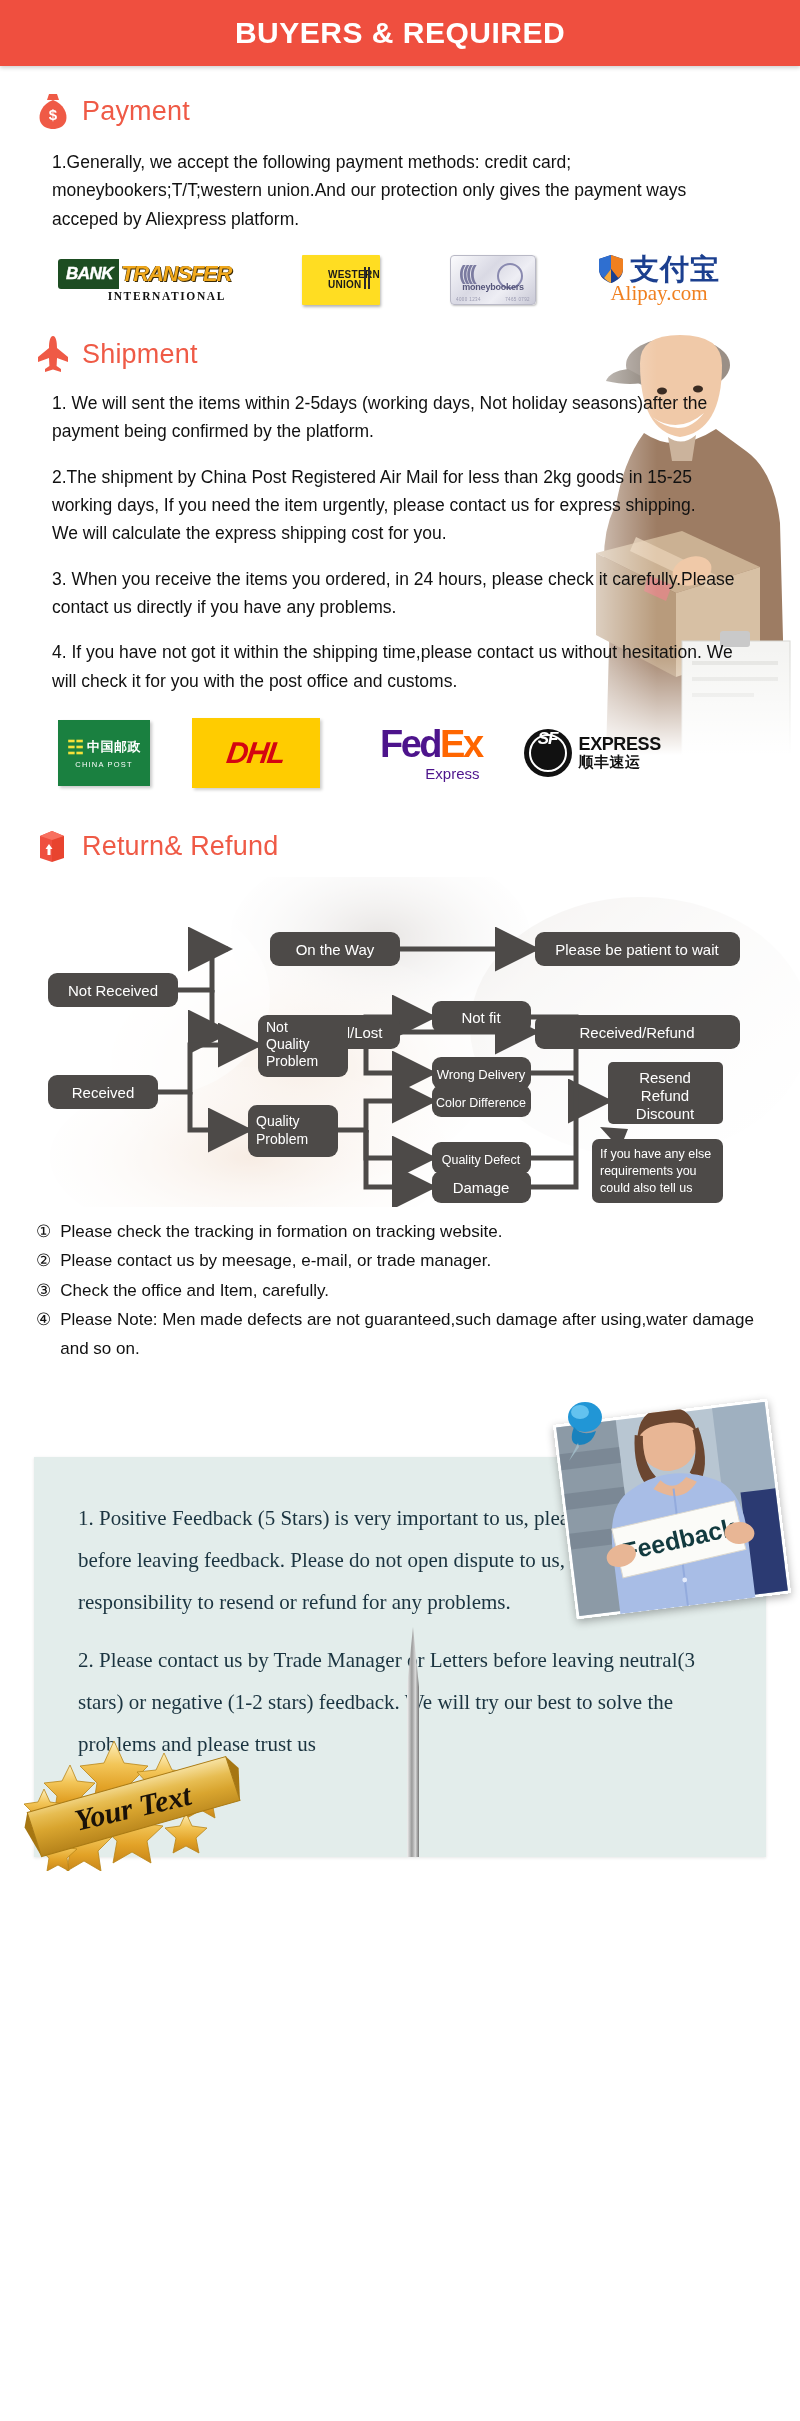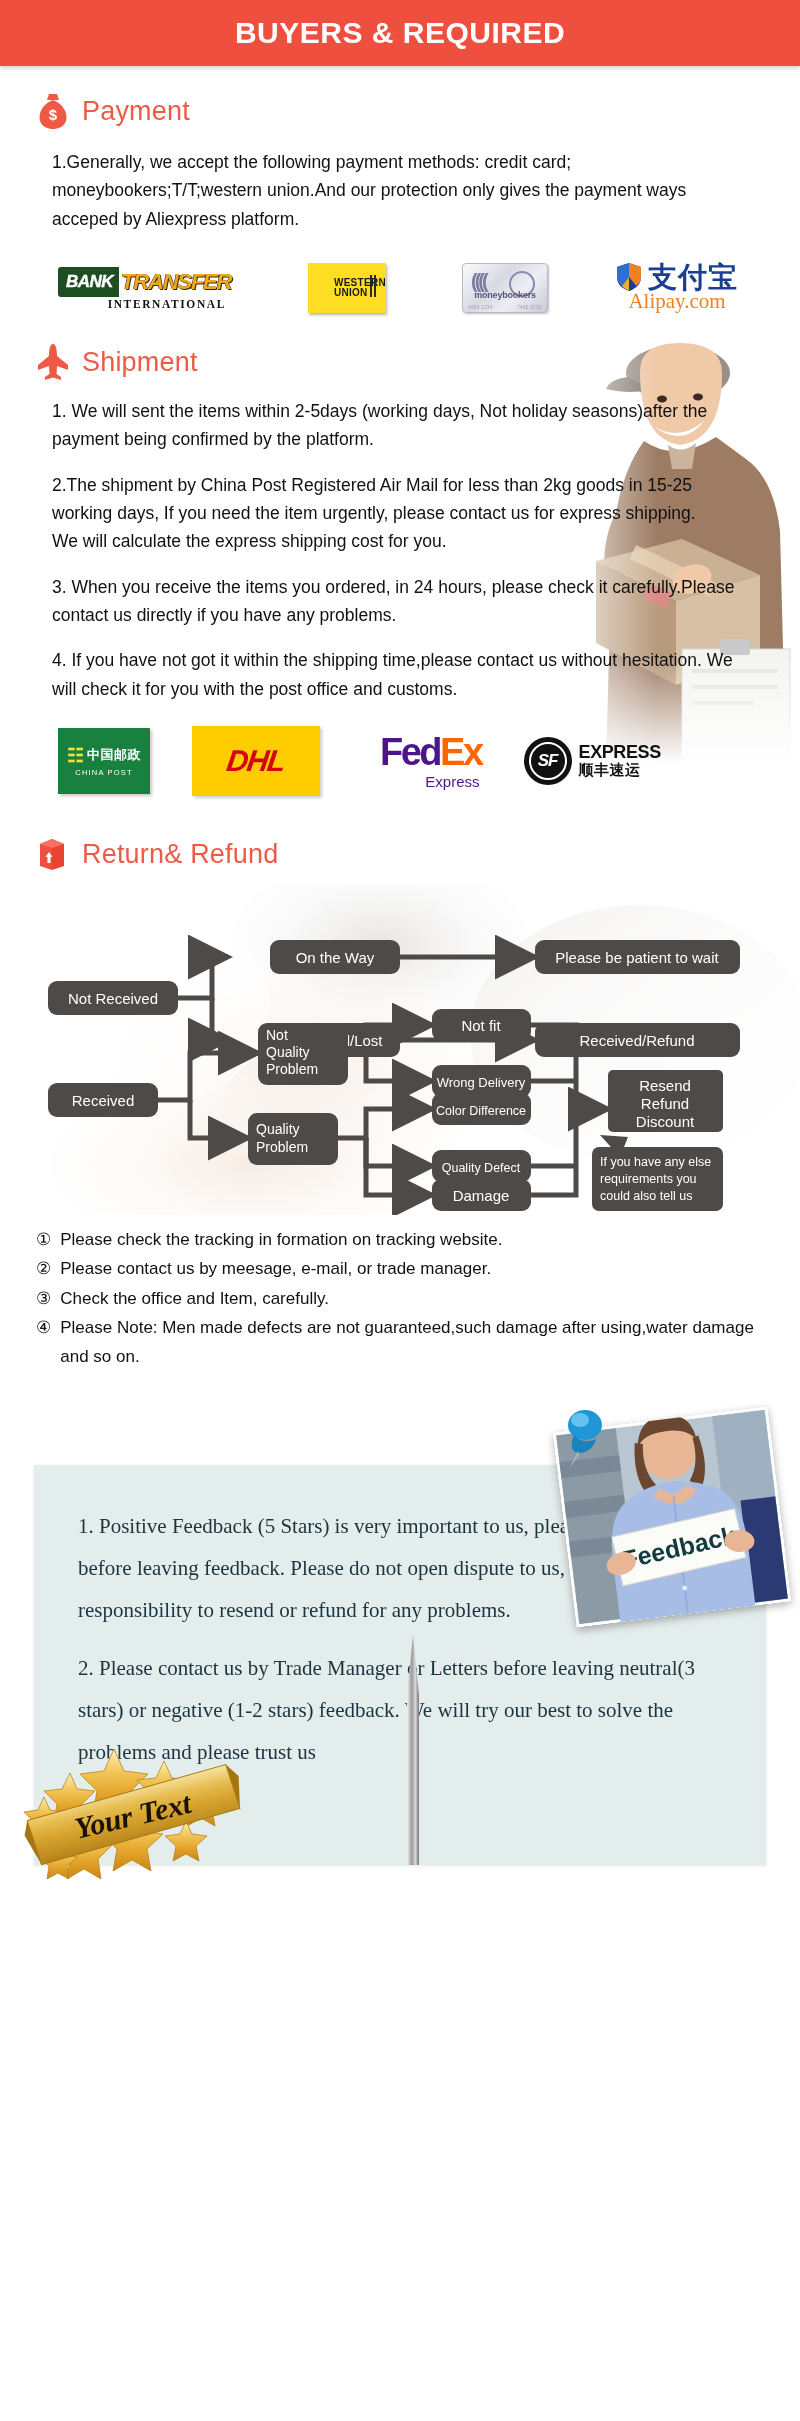--- a/index.html
+++ b/index.html
@@ -58,21 +58,21 @@
   .copy p:last-child { margin-bottom: 0; }
 
   
   .logo-row {
     display: flex;
     align-items: center;
     padding: 0 30px;
     position: relative;
     z-index: 3;
   }
-  .pay-row { gap: 6px; justify-content: flex-start; margin-top: 24px; height: 62px; }
+  .pay-row { gap: 0; justify-content: flex-start; margin-top: 16px; height: 62px; }
 
   .logo-bank { margin-left: 28px; width: 172px; }
   .bank-line1 { display: flex; align-items: stretch; height: 30px; }
   .bank-left {
     background: #1d4d22;
     color: #fff;
     font-size: 17px;
     font-weight: bold;
     font-style: italic;
     letter-spacing: -0.5px;
@@ -192,21 +192,21 @@
   .logo-fedex { margin-left: 60px; display: flex; flex-direction: column; align-items: flex-start; }
   .fedex-main { font-size: 38px; font-weight: bold; letter-spacing: -2.5px; line-height: 1; }
   .fedex-fed { color: #4d148c; }
   .fedex-ex { color: #ff6600; }
   .fedex-sub { font-size: 15px; color: #4d148c; align-self: flex-end; margin-top: 2px; margin-right: 2px; }
 
   .logo-sf { margin-left: 42px; display: flex; align-items: center; gap: 7px; }
   .sf-badge {
     width: 48px; height: 48px; border-radius: 50%;
     background: #111;
-    display: flex; align-items: center; justify-content: center;
+    display: flex; justify-content: center;
     position: relative;
   }
   .sf-badge::before {
     content: ""; position: absolute;
     left: 5px; top: 5px; right: 5px; bottom: 5px;
     border: 2px solid #fff; border-radius: 50%;
   }
   .sf-letters { color: #fff; font-size: 17px; font-weight: bold; font-style: italic; z-index: 2; letter-spacing: -1px; }
   .sf-txt { display: flex; flex-direction: column; }
   .sf-en { font-size: 18px; font-weight: bold; letter-spacing: -0.4px; color: #111; line-height: 1.05; }

